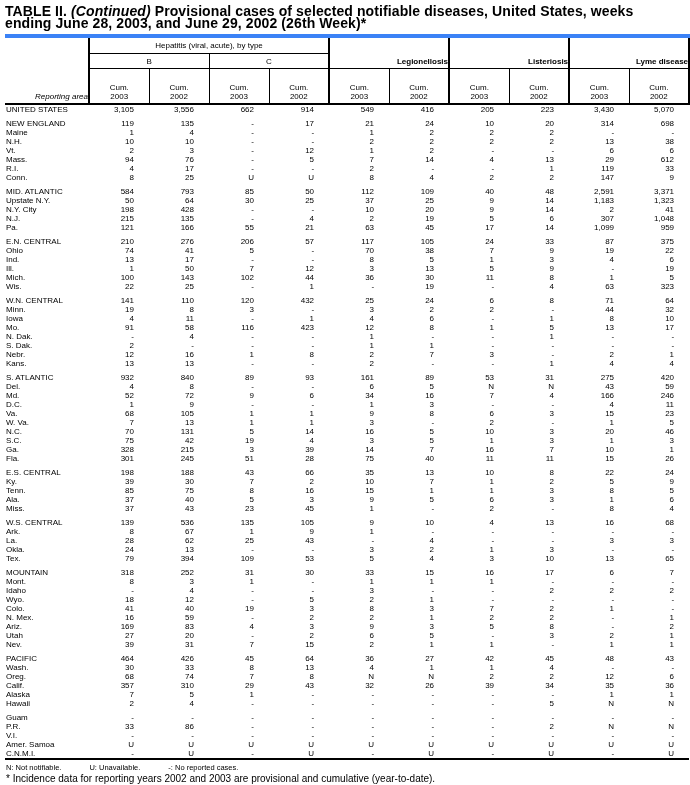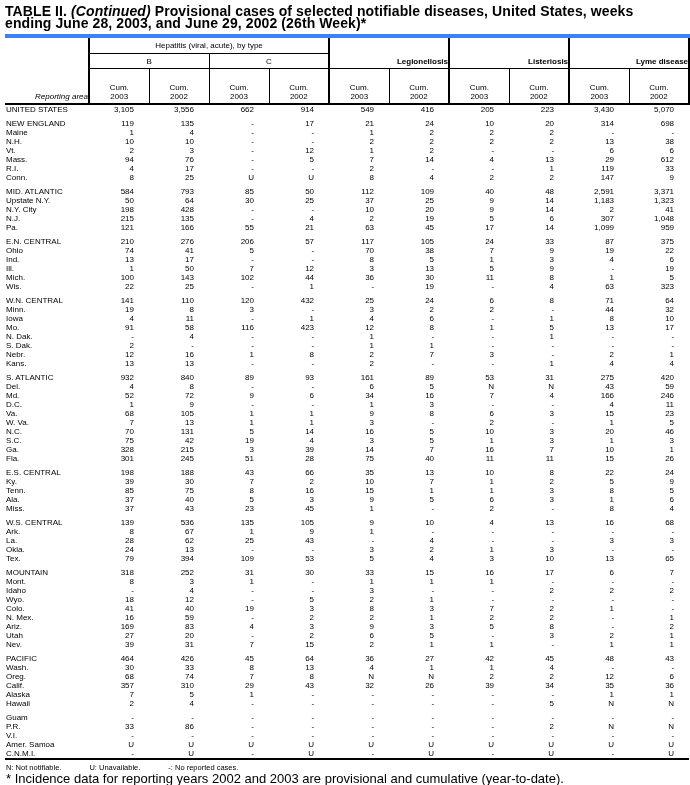--- a/index.html
+++ b/index.html
@@ -62,21 +62,21 @@
   tbody td {
     font-size: 8px; line-height: 9px; height: 9px;
     padding: 0; white-space: nowrap; overflow: hidden;
   }
   td.area { text-align: left; padding-left: 1px; }
   td.num  { text-align: right; padding-right: 15px; }
   tr.spacer td { height: 5px; line-height: 5px; font-size: 1px; }
 
   .legend { font-size: 7.5px; line-height: 9px; margin-top: 3px; padding-left: 1px; }
   .legend-item { margin-right: 28px; text-align: center; }
-  .footnote { font-size: 13px; line-height: 9px; margin-top: 2px; padding-left: 1px; }
+  .footnote { font-size: 10px; line-height: 9px; margin-top: 2px; padding-left: 1px; }
 </style>
 </head>
 <body>
 
 <div class="page">
 
   <div class="title"><span>TABLE II.</span> <span class="ital">(Continued)</span> <span>Provisional cases of selected notifiable diseases, United States, weeks ending June 28, 2003, and June 29, 2002 (26th Week)*</span></div>
 
   <table class="tbl">
     <colgroup>

